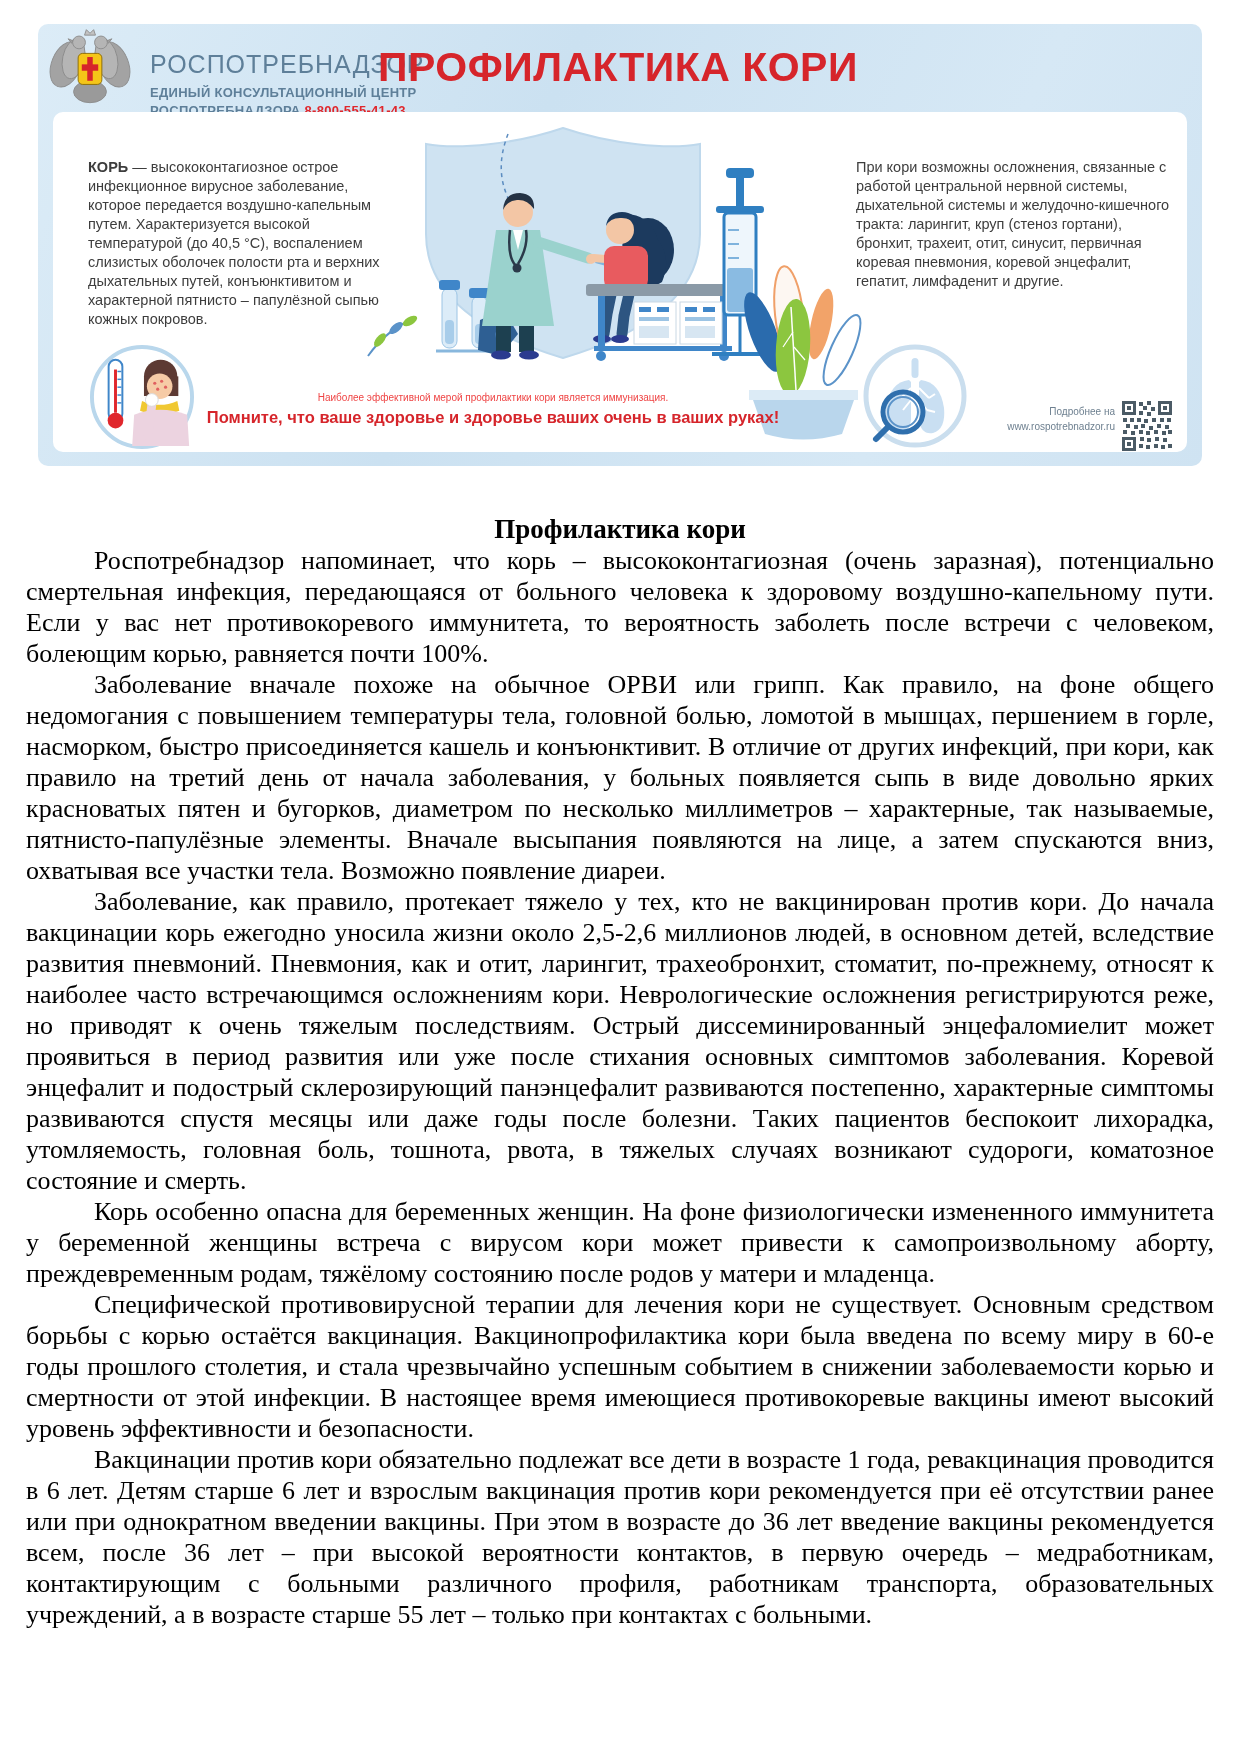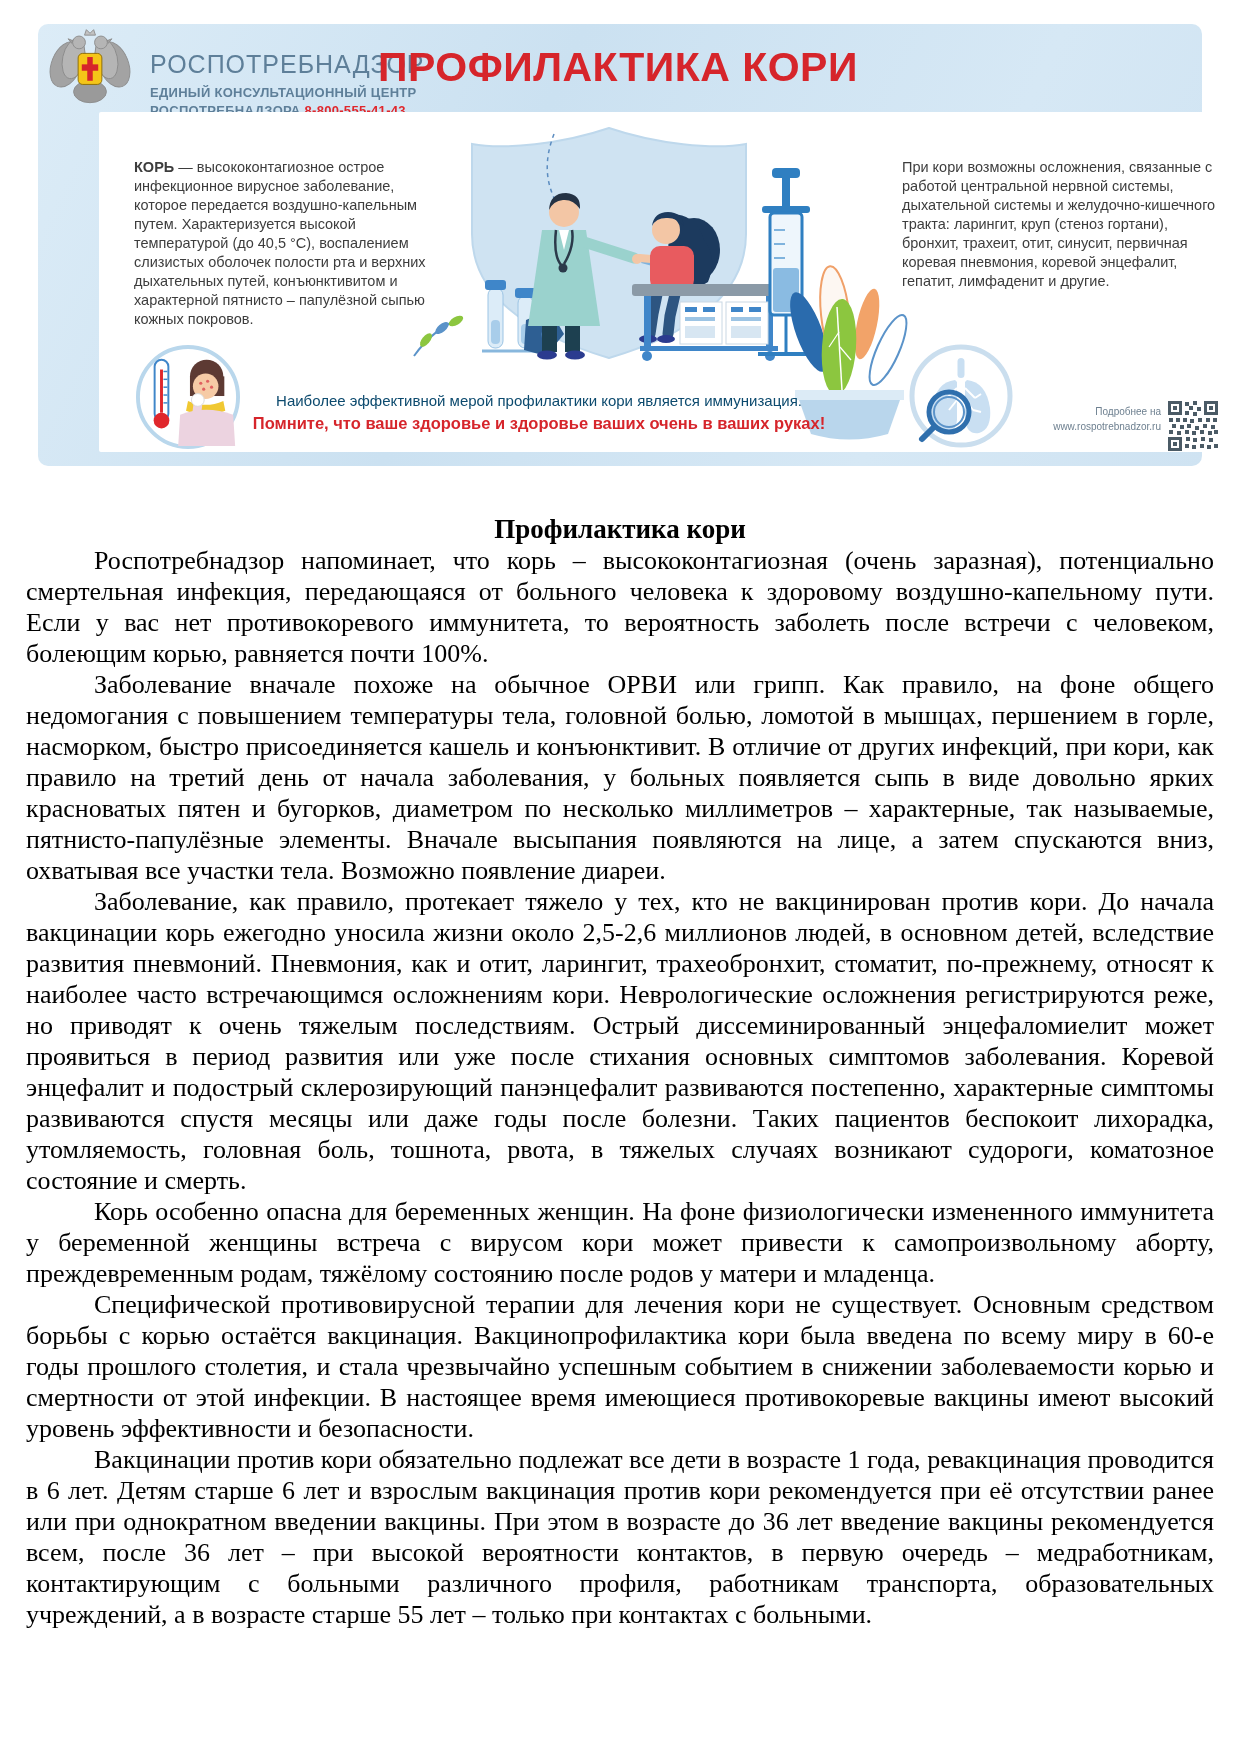--- a/index.html
+++ b/index.html
@@ -17,32 +17,32 @@
   .org{position:absolute;left:112px;top:26px;}
   .org-name{font-size:25px;font-weight:normal;color:#5e7f99;letter-spacing:1px;}
   .org-sub{font-size:13px;font-weight:bold;color:#5e7f99;line-height:1.4;margin-top:5px;letter-spacing:.3px;}
   .org-phone{color:#e0272c;}
   .banner-title{
     position:absolute;left:300px;top:20px;width:560px;text-align:center;
     font-size:41px;font-weight:800;color:#d6252b;letter-spacing:.5px;white-space:nowrap;
   }
   .panel{
     position:absolute;left:15px;top:88px;width:1134px;height:340px;
-    background:#ffffff;border-radius:2px;margin-left:46px;
+    background:#ffffff;border-radius:10px;
   }
   .info-text{font-size:14.5px;line-height:19px;color:#3d3d3d;}
   .left-text{position:absolute;left:35px;top:46px;width:302px;}
   .right-text{position:absolute;left:803px;top:46px;width:316px;}
   .term{font-weight:bold;}
   .illus{position:absolute;left:305px;top:6px;width:410px;height:246px;}
   .plant{position:absolute;left:688px;top:140px;width:125px;height:195px;}
   .sick-icon{position:absolute;left:36px;top:232px;width:106px;height:106px;}
   .lungs-icon{position:absolute;left:806px;top:230px;width:112px;height:108px;}
   .bottom-lines{position:absolute;left:150px;top:280px;width:580px;text-align:center;}
-  .bl1{font-size:15px;color:#0c4a6e;}
+  .bl1{font-size:10px;color:#ef4444;}
   .bl2{font-size:16.5px;font-weight:bold;color:#d6252b;margin-top:5px;}
   .more-info{
     position:absolute;left:878px;top:292px;width:184px;text-align:right;
     font-size:10px;line-height:1.5;color:#6e8090;
   }
   .qr{position:absolute;left:1068px;top:288px;width:52px;height:52px;}
   
   .article{
     position:absolute;left:0;top:514px;width:1240px;padding:0 26px;
     box-sizing:border-box;

